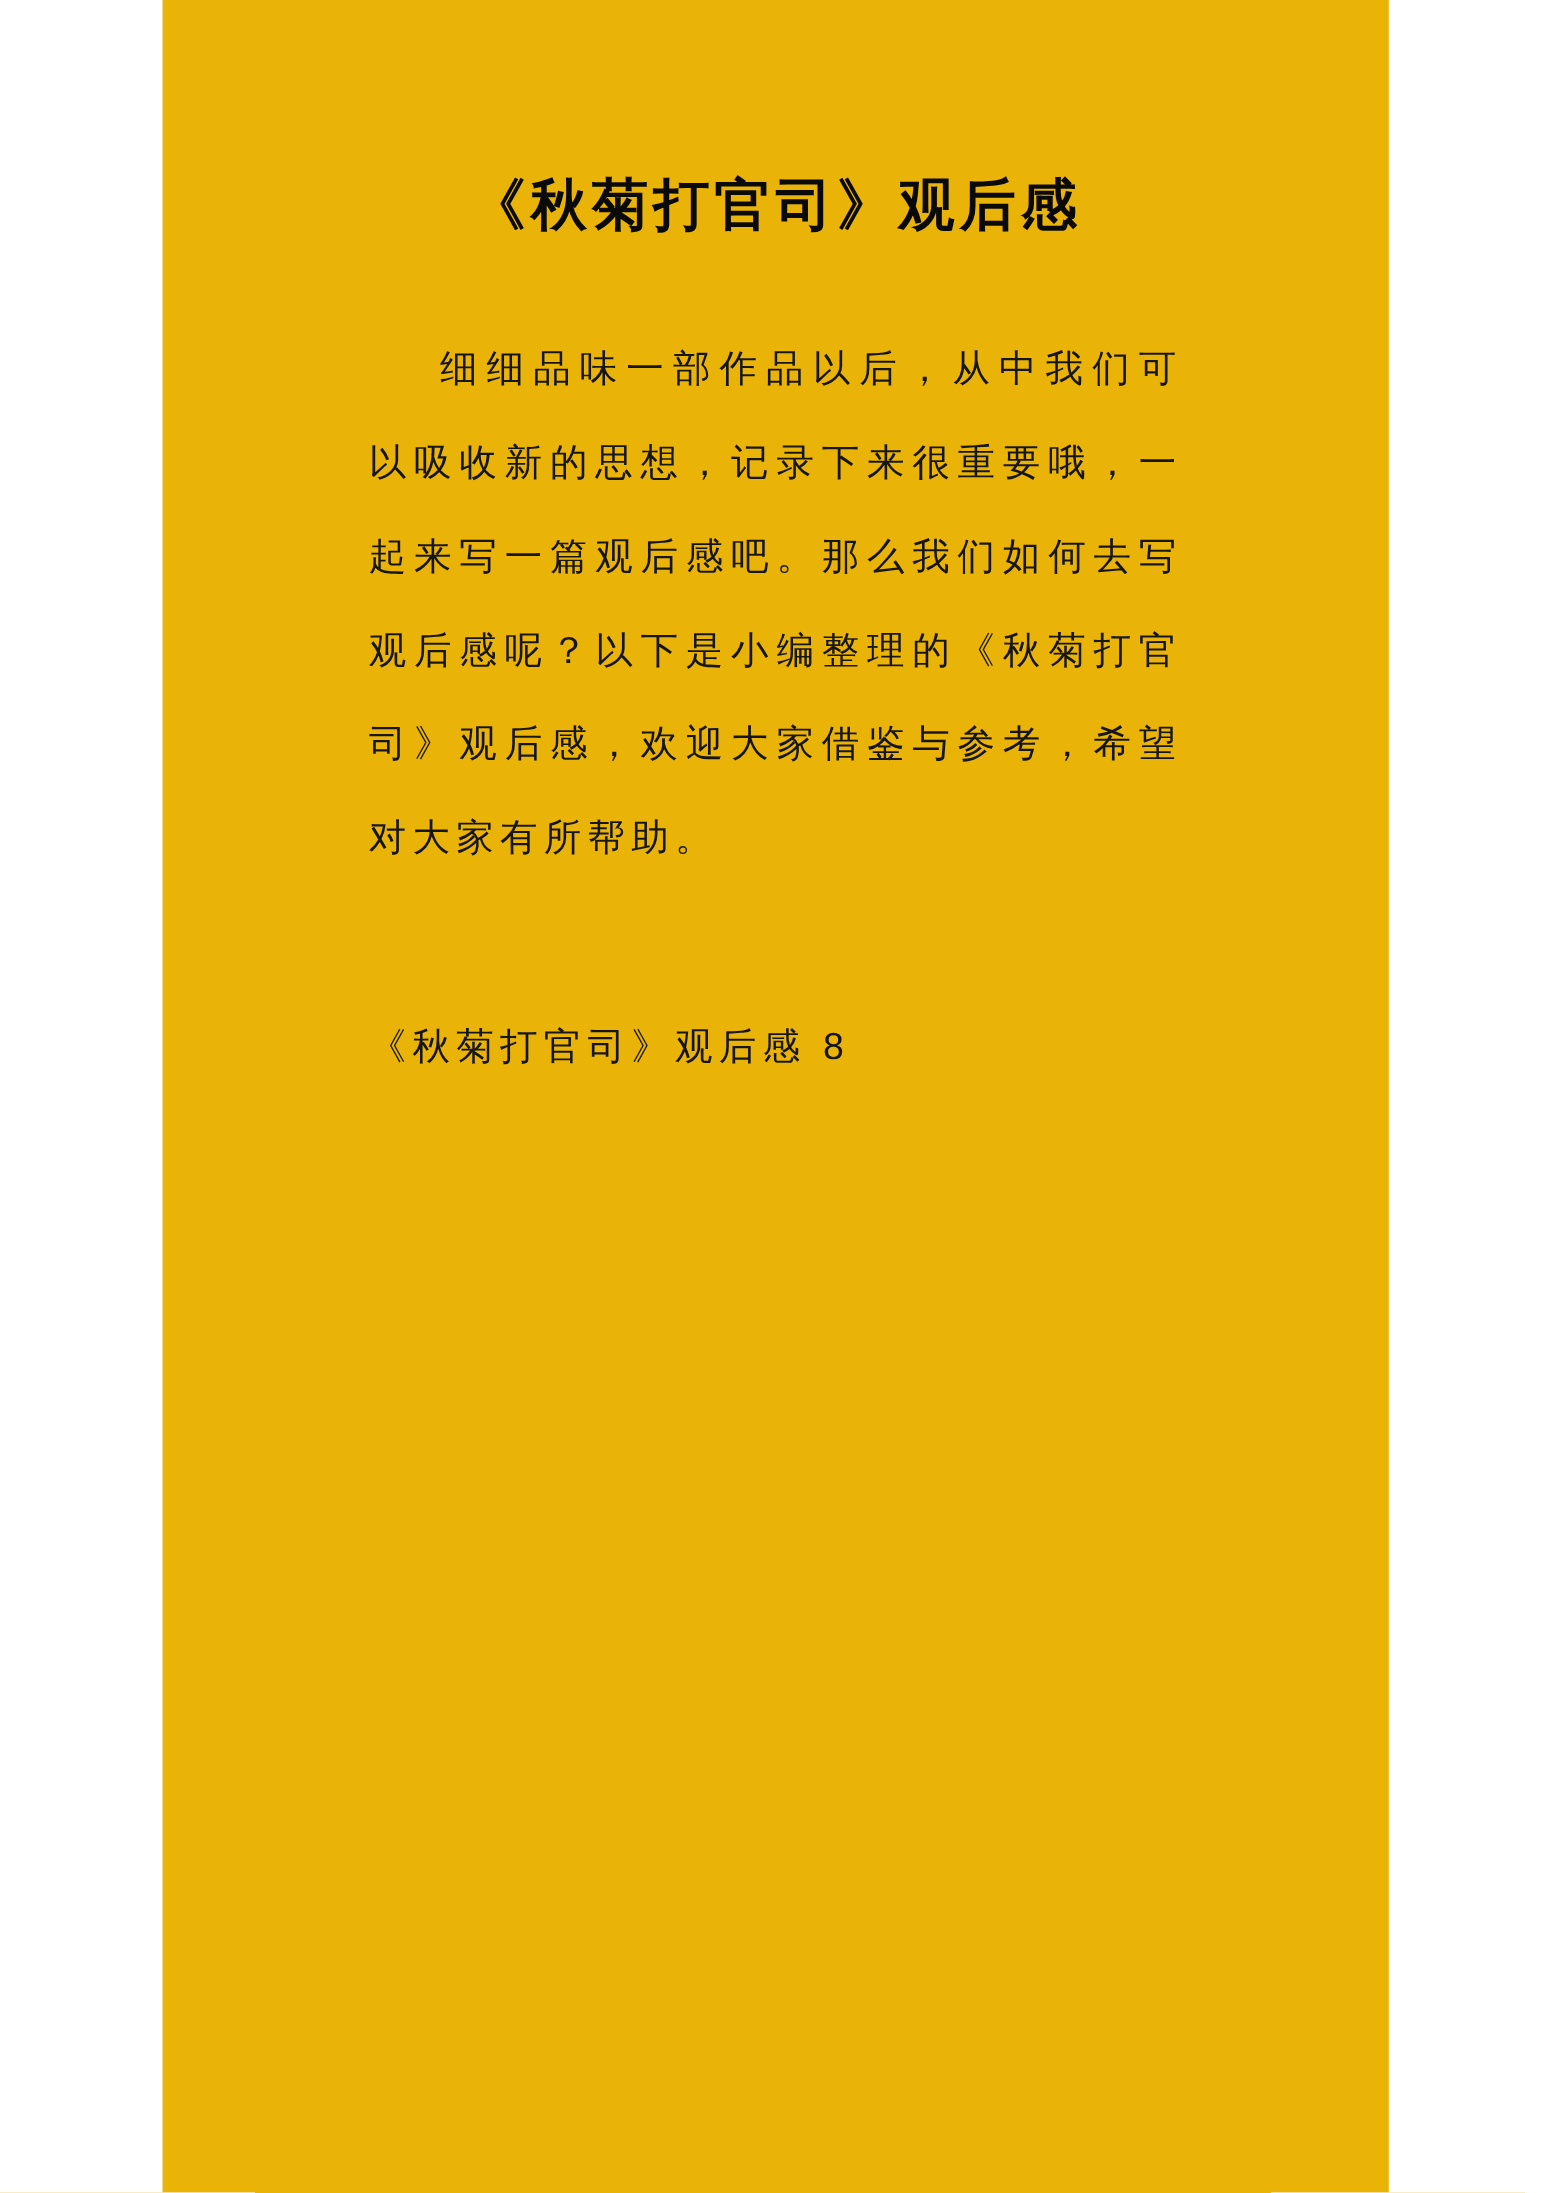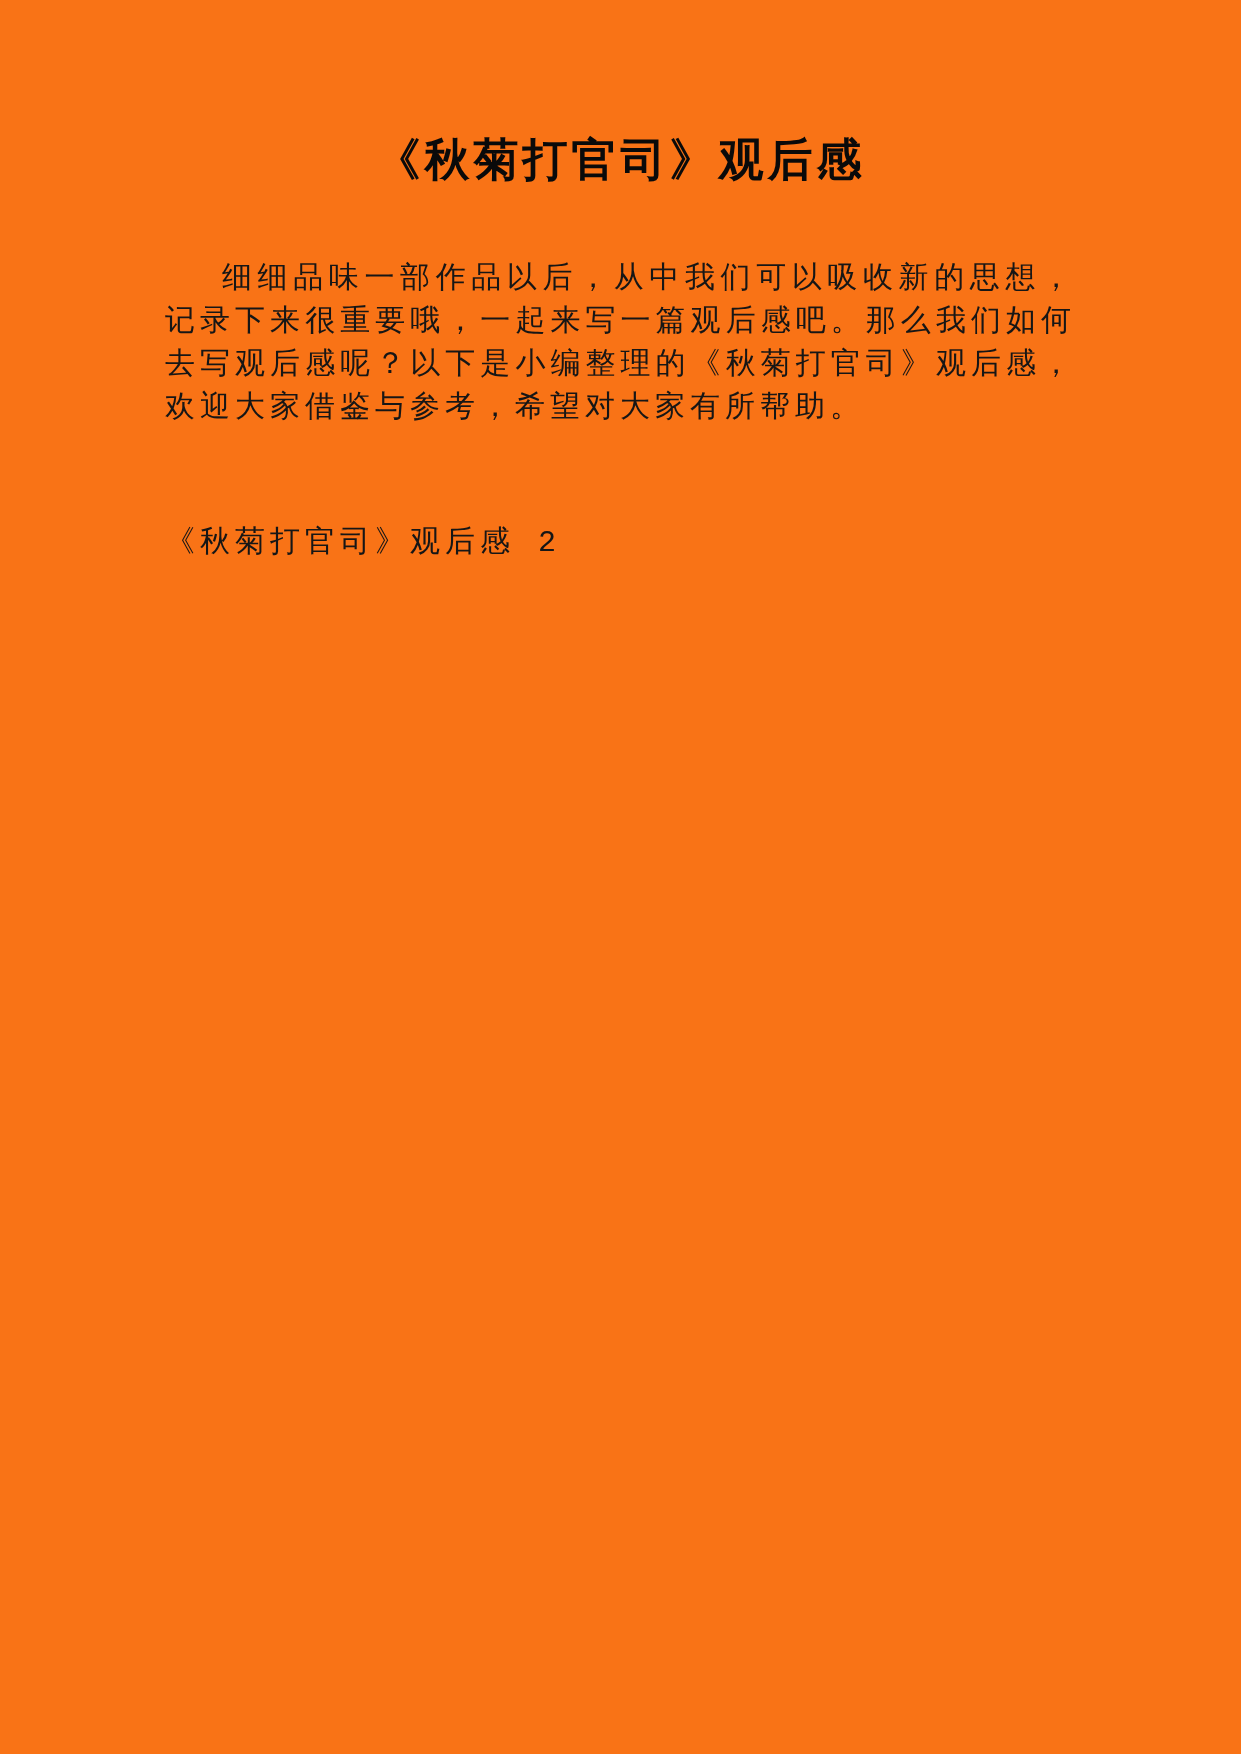--- a/index.html
+++ b/index.html
@@ -3,42 +3,42 @@
 <meta charset="utf-8">
 <style>
   html, body {
     margin: 0;
     padding: 0;
     background: #ffffff;
   }
   .doc-page {
     position: relative;
     box-sizing: border-box;
-    width: 1241px;
+    width: 981px;
     height: 1754px;
     margin: 0 auto;
-    background: #f97316;
+    background: #eab308;
     color: #141414;
-    font-family: Liberation Mono, monospace;
+    font-family: Liberation Sans, sans-serif;
     padding: 128px 165px 0 165px;
     overflow: hidden;
   }
   .doc-title {
     margin: 0 0 58px 0;
     font-size: 45px;
     font-weight: bold;
     text-align: center;
     letter-spacing: 4px;
     line-height: 72px;
     color: #0a0a0a;
   }
   .doc-para {
     margin: 0;
     font-size: 30px;
-    line-height: 43px;
+    line-height: 75px;
     letter-spacing: 5px;
     text-align: justify;
     text-justify: inter-character;
     color: #161616;
   }
   .doc-para.indent {
     text-indent: 57px;
   }
   .section-heading {
     margin-top: 92px;
@@ -48,16 +48,16 @@
   }
 </style>
 </head>
 <body>
 
 <div class="doc-page">
   <h1 class="doc-title">《秋菊打官司》观后感</h1>
 
   <p class="doc-para indent">细细品味一部作品以后，从中我们可以吸收新的思想，记录下来很重要哦，一起来写一篇观后感吧。那么我们如何去写观后感呢？以下是小编整理的《秋菊打官司》观后感，欢迎大家借鉴与参考，希望对大家有所帮助。</p>
 
-  <p class="doc-para section-heading">《秋菊打官司》观后感 2</p>
+  <p class="doc-para section-heading">《秋菊打官司》观后感 8</p>
 
 
 </div>
 
 </body></html>

